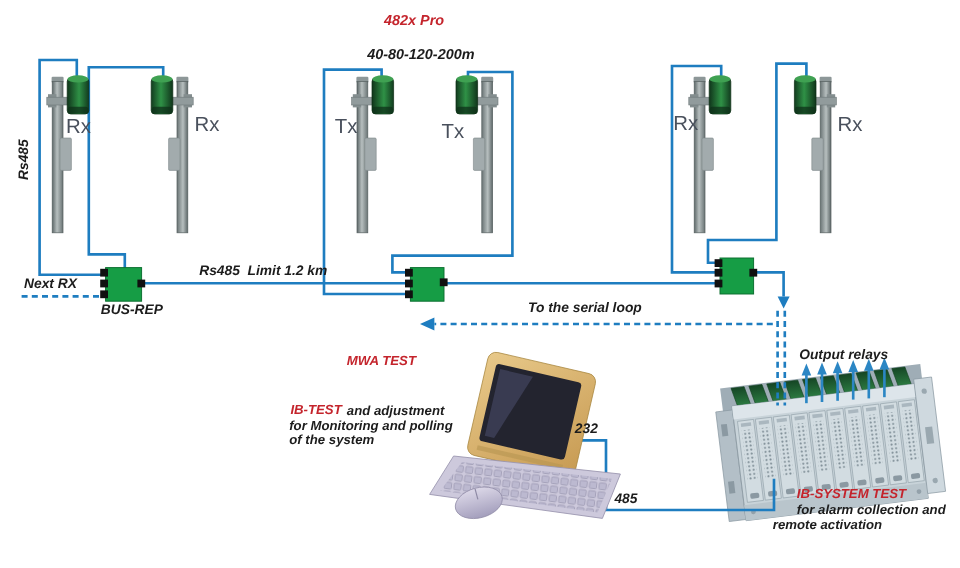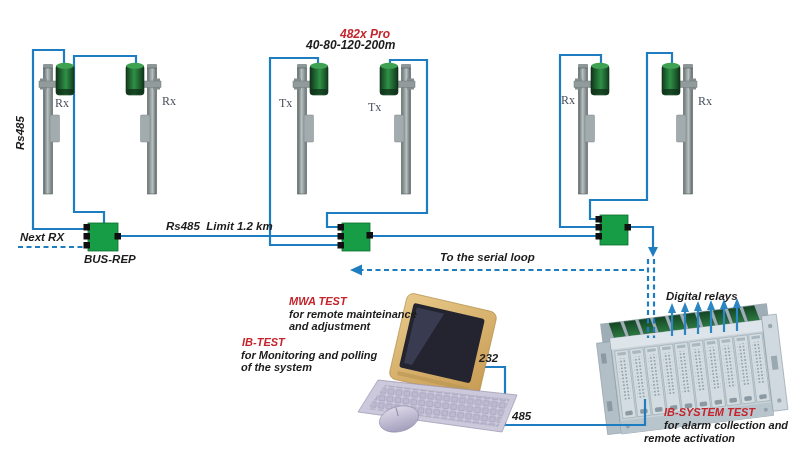--- a/index.html
+++ b/index.html
@@ -2,22 +2,22 @@
 <html><head>
 <meta charset="utf-8">
 <style>
   html,body{margin:0;padding:0;background:#ffffff;}
   #stage{position:relative;width:800px;height:473px;background:#ffffff;overflow:hidden;
          font-family:"Liberation Sans",sans-serif;}
   #diagram-svg{position:absolute;left:0;top:0;}
   .lbl{position:absolute;font-family:"Liberation Sans",sans-serif;font-style:italic;font-weight:bold;
        color:#1c1c1c;font-size:11.5px;white-space:pre;line-height:1.1;}
   .red{color:#c4242c;}
-  .sensor-lbl{position:absolute;font-family:Liberation Serif, serif;font-style:normal;
-       font-weight:400;color:#49505c;font-size:12px;white-space:pre;}
+  .sensor-lbl{position:absolute;font-family:Liberation Sans, sans-serif;font-style:normal;
+       font-weight:400;color:#49505c;font-size:17px;white-space:pre;}
   .rot{transform:rotate(-90deg);transform-origin:0 0;}
   .sm{font-size:11px;}
 </style>
 </head>
 <body>
 
 <div id="stage">
 
 <svg id="diagram-svg" width="800" height="473" viewBox="0 0 800 473">
   <defs>
@@ -252,40 +252,39 @@
       <polygon points="378,380 517,395 502,432 358,412" fill="#cdc9dc" stroke="#9793ad" stroke-width="0.7"></polygon>
       <polygon points="385,385 510,399 498,427 367,409" fill="url(#keysPat)"></polygon>
     </g>
     <g transform="rotate(-15 399 419)">
       <ellipse cx="399" cy="419" rx="20" ry="12.5" fill="url(#mouseGrad)" stroke="#8d89a4" stroke-width="0.6"></ellipse>
       <line x1="399" y1="407" x2="399" y2="416" stroke="#8d89a4" stroke-width="1"></line>
     </g>
   </g>
 </svg>
 
-  <div class="lbl red" style="left:340px;top:11px;font-size:12px;margin-top:17px;">482x Pro</div>
+  <div class="lbl red" style="left:320px;top:11px;font-size:12px;">482x Pro</div>
   <div class="lbl" style="left:306px;top:39px;font-size:12px;">40-80-120-200m</div>
 
   <div class="lbl rot" style="left:14px;top:150px;">Rs485</div>
   <div class="lbl" style="left:20px;top:231px;text-align:right;">Next RX</div>
   <div class="lbl" style="left:84px;top:253px;">BUS-REP</div>
   <div class="lbl" style="left:166px;top:220px;">Rs485  Limit 1.2 km</div>
   <div class="lbl" style="left:440px;top:251px;">To the serial loop</div>
 
   <div class="lbl red sm" style="left:289px;top:295px;">MWA TEST</div>
-  <div class="lbl sm" style="left:289px;top:308px;">for remote mainteinance</div>
-  <div class="lbl sm" style="left:289px;top:320px;">and adjustment</div>
+  <div class="lbl sm" style="left:289px;top:337px;">and adjustment</div>
   <div class="lbl red sm" style="left:242px;top:336px;">IB-TEST</div>
   <div class="lbl sm" style="left:241px;top:349px;">for Monitoring and polling</div>
   <div class="lbl sm" style="left:241px;top:361px;">of the system</div>
 
   <div class="lbl" style="left:479px;top:352px;">232</div>
   <div class="lbl" style="left:512px;top:410px;">485</div>
 
-  <div class="lbl" style="left:666px;top:290px;">Digital relays</div>
+  <div class="lbl" style="left:666px;top:290px;">Output relays</div>
   <div class="lbl red sm" style="left:664px;top:406px;">IB-SYSTEM TEST</div>
   <div class="lbl sm" style="left:664px;top:419px;">for alarm collection and</div>
   <div class="lbl sm" style="left:644px;top:432px;">remote activation</div>
 
   <div class="sensor-lbl" style="left:55px;top:96px;">Rx</div>
   <div class="sensor-lbl" style="left:162px;top:94px;">Rx</div>
   <div class="sensor-lbl" style="left:279px;top:96px;">Tx</div>
   <div class="sensor-lbl" style="left:368px;top:100px;">Tx</div>
   <div class="sensor-lbl" style="left:561px;top:93px;">Rx</div>
   <div class="sensor-lbl" style="left:698px;top:94px;">Rx</div>

